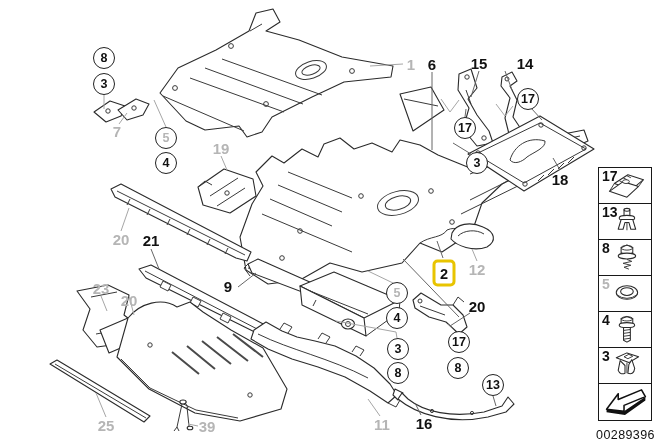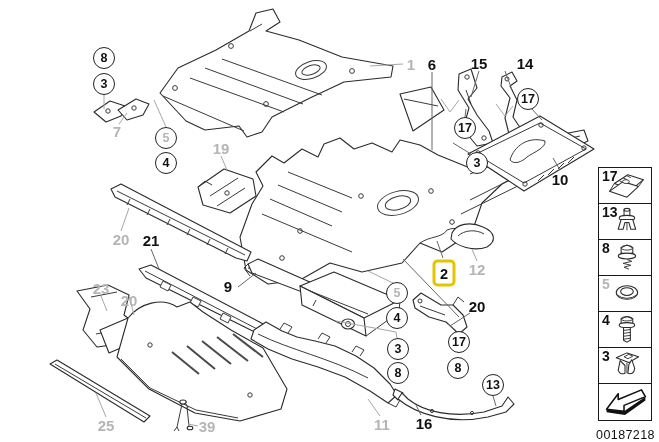--- a/index.html
+++ b/index.html
@@ -231,21 +231,21 @@
       <div class="callout circle" style="left: 166px; top: 163px;">4</div>
       <div class="callout plain-gray" style="left: 117px; top: 131px;">7</div>
       <div class="callout plain-gray" style="left: 221px; top: 148px;">19</div>
       <div class="callout plain-gray" style="left: 411px; top: 64px;">1</div>
       <div class="callout plain" style="left: 432px; top: 64px;">6</div>
       <div class="callout plain" style="left: 479px; top: 63px;">15</div>
       <div class="callout plain" style="left: 487px; top: 63px; margin-left: 38px;">14</div>
       <div class="callout circle" style="left: 528px; top: 99px;">17</div>
       <div class="callout circle" style="left: 465px; top: 128px;">17</div>
       <div class="callout circle" style="left: 477px; top: 163px;">3</div>
-      <div class="callout plain" style="left: 560px; top: 179px;">10</div>
+      <div class="callout plain" style="left: 560px; top: 179px;">18</div>
       <div class="callout plain-gray" style="left: 121px; top: 239px;">20</div>
       <div class="callout plain" style="left: 151px; top: 240px;">21</div>
       <div class="callout plain-gray" style="left: 101px; top: 288px;">23</div>
       <div class="callout plain-gray" style="left: 129px; top: 288px; margin-top: 12px;">20</div>
       <div class="callout plain" style="left: 228px; top: 286px;">9</div>
       <div class="callout highlight" style="left: 444px; top: 273px;">2</div>
       <div class="callout plain-gray" style="left: 477px; top: 269px;">12</div>
       <div class="callout circle-gray" style="left: 397px; top: 293px;">5</div>
       <div class="callout circle" style="left: 397px; top: 318px;">4</div>
       <div class="callout circle" style="left: 398px; top: 349px;">3</div>
@@ -297,14 +297,14 @@
           <use href="#expansion-nut-icon"></use>
         </svg>
       </div>
       <div class="legend-cell">
         <svg class="legend-icon" viewBox="0 0 48 34">
           <use href="#direction-arrow-icon"></use>
         </svg>
       </div>
     </div>
 
-  <div id="doc-number">00187218</div>
+  <div id="doc-number">00289396</div>
 </div>
 
 </body></html>

